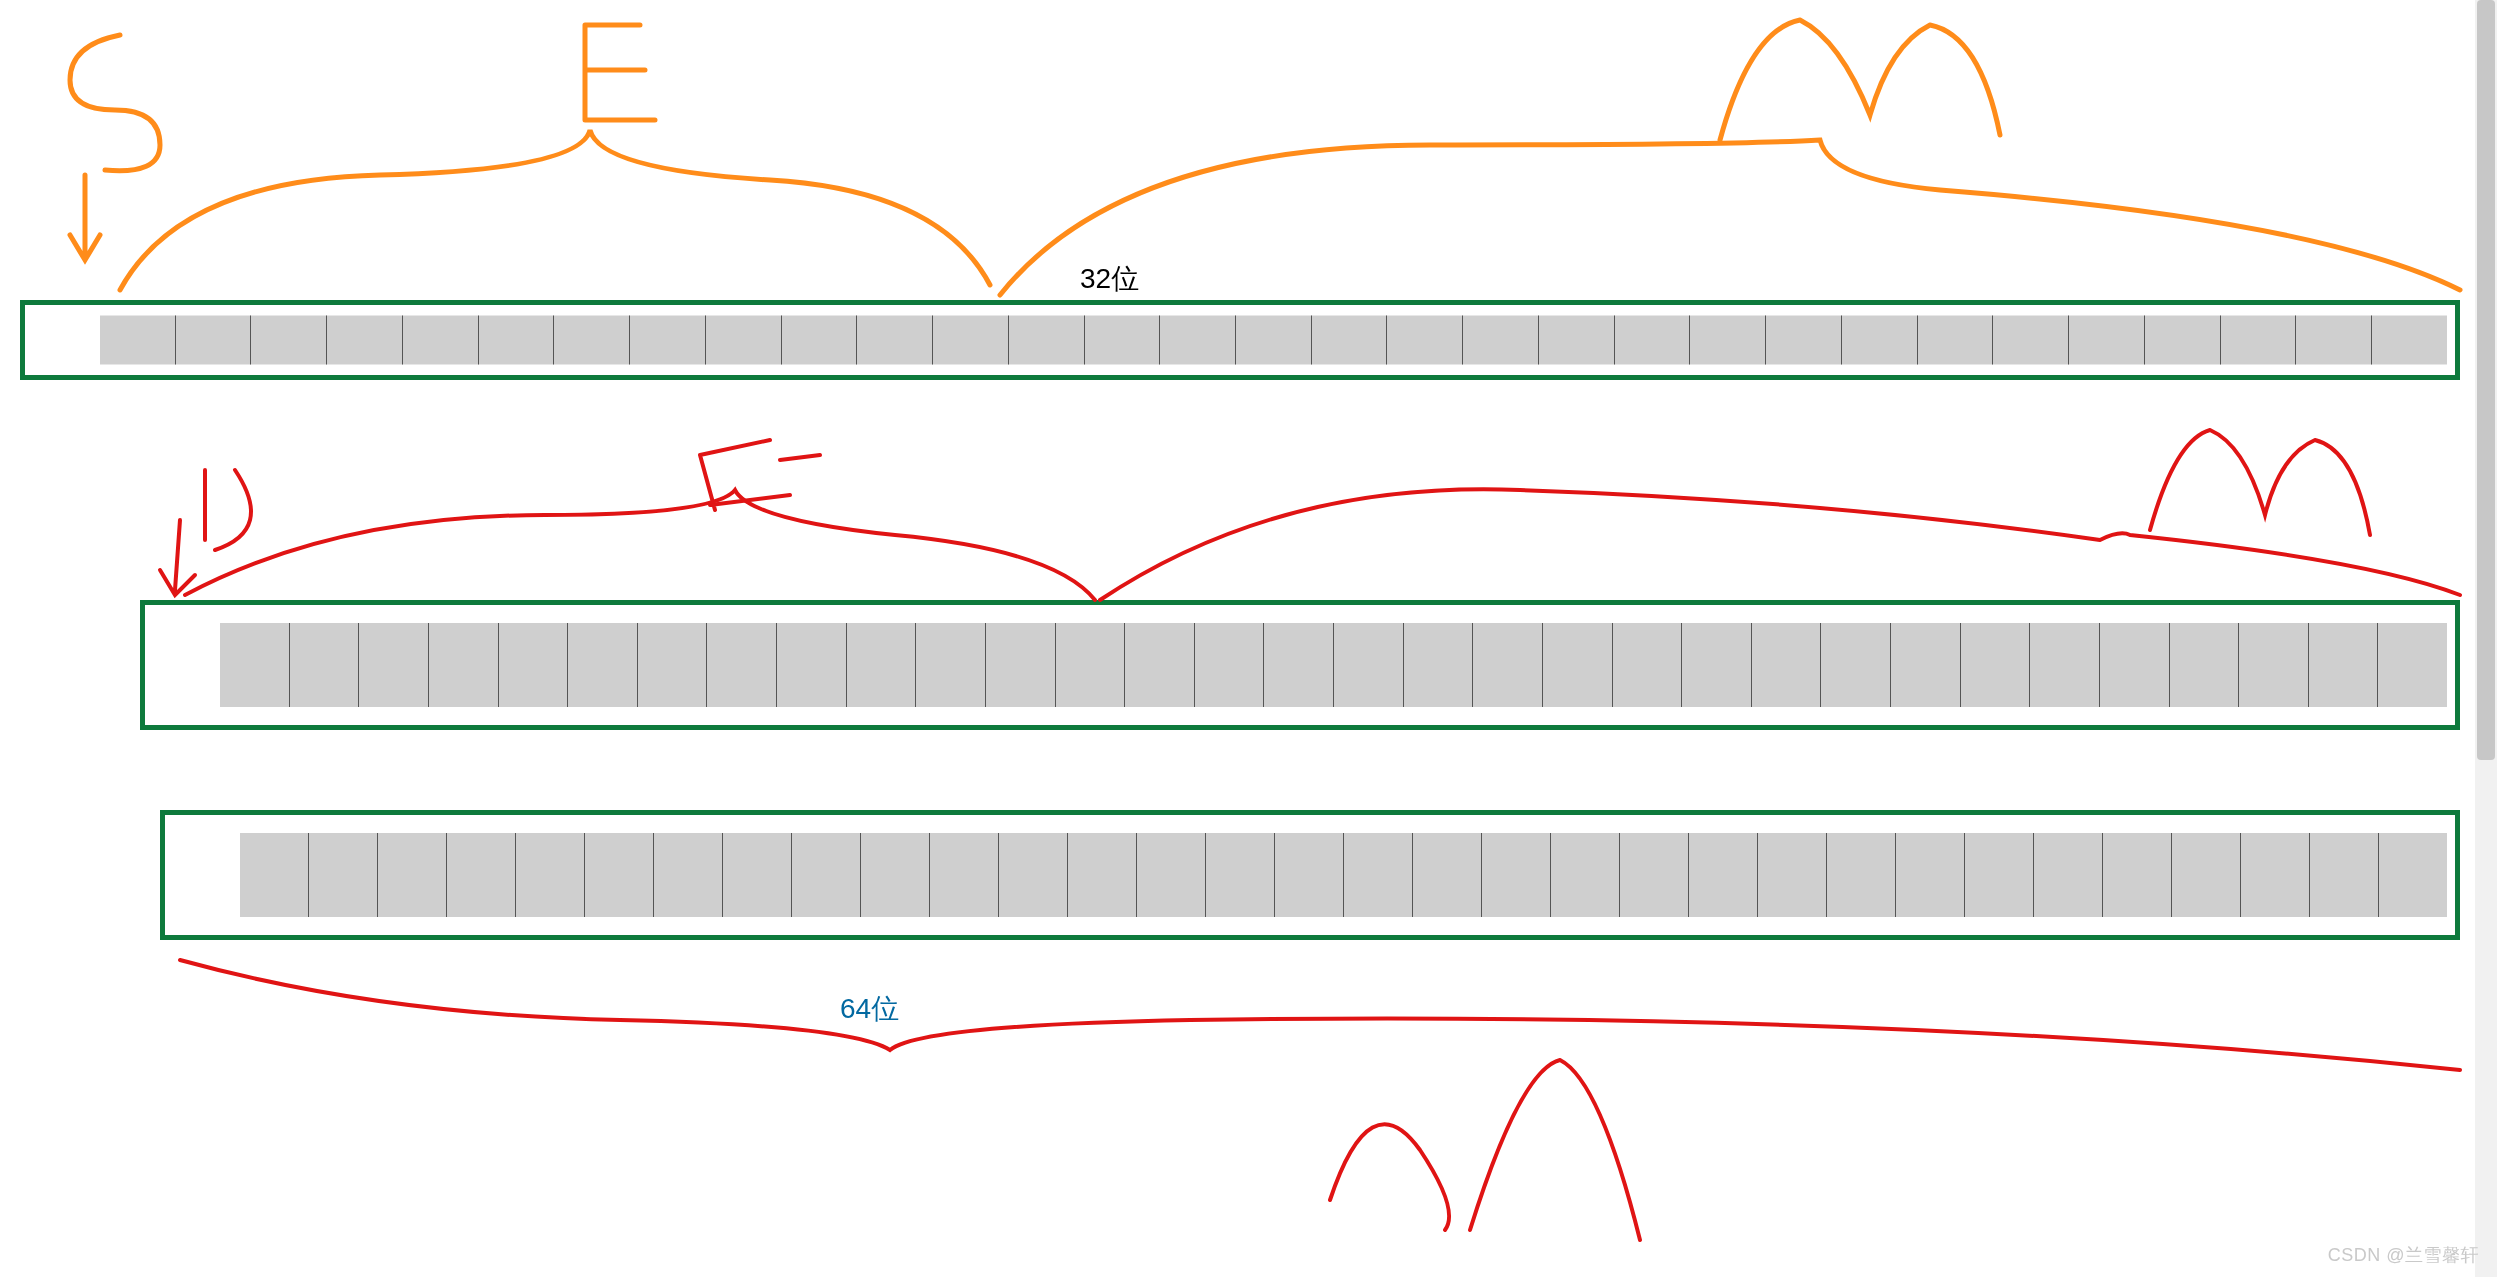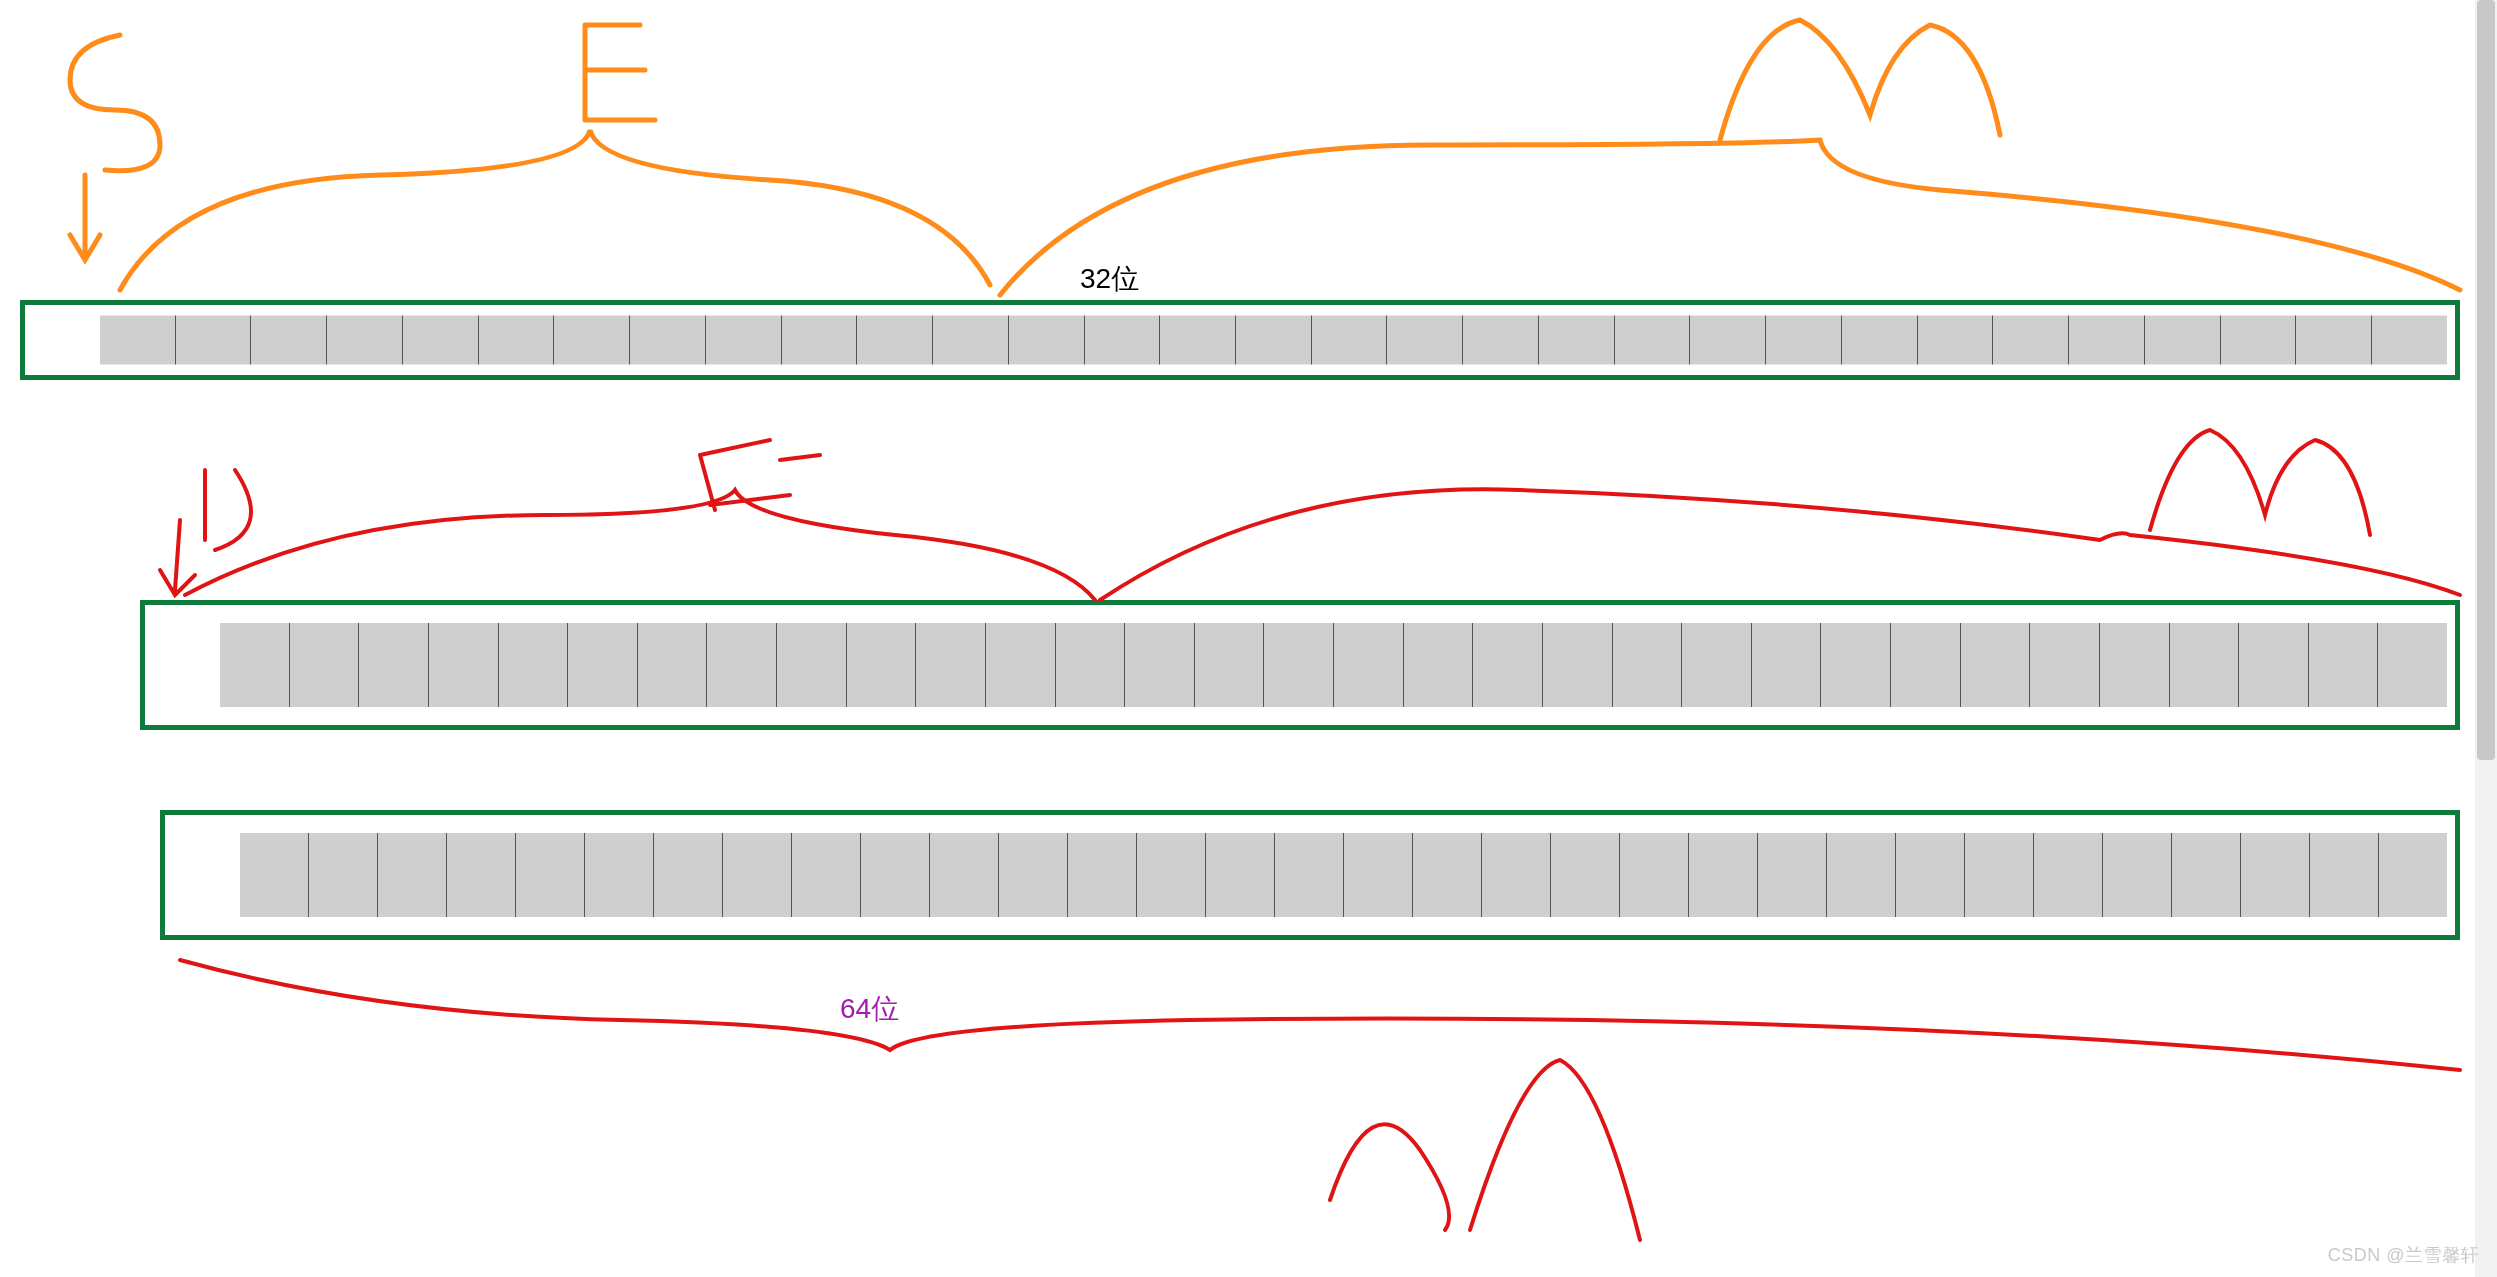--- a/index.html
+++ b/index.html
@@ -2,21 +2,21 @@
 <html><head>
 <meta charset="utf-8">
 <style>
   html,body{margin:0;padding:0;width:2497px;height:1277px;background:#fff;font-family:"Microsoft YaHei",Arial,sans-serif;overflow:hidden}
   .canvas{position:relative;width:2497px;height:1277px}
   .bar{position:absolute;border:5px solid #0e7a3c;background:#fff;box-sizing:border-box}
   .cells{position:absolute;top:50%;transform:translateY(-50%);display:flex;height:70%}
   .cell{background:#cfcfcf;border-right:1px solid #555}
   .cell:last-child{border-right:none}
   .lbl{position:absolute;font-size:28px;color:#000}
-  .lbl.red{color:#a21caf}
+  .lbl.red{color:#0369a1}
   .watermark{position:absolute;right:18px;bottom:10px;font-size:18px;color:#c9c9c9;letter-spacing:0.5px}
   .scrollbar{position:absolute;top:0;right:0;width:22px;height:100%;background:#f1f1f1}
   .scrollbar .thumb{position:absolute;top:0;left:2px;right:2px;height:760px;background:#c7c7c7;border-radius:4px}
   svg.overlay{position:absolute;left:0;top:0;pointer-events:none}
 </style>
 </head>
 <body>
 
 <div class="canvas">
 

